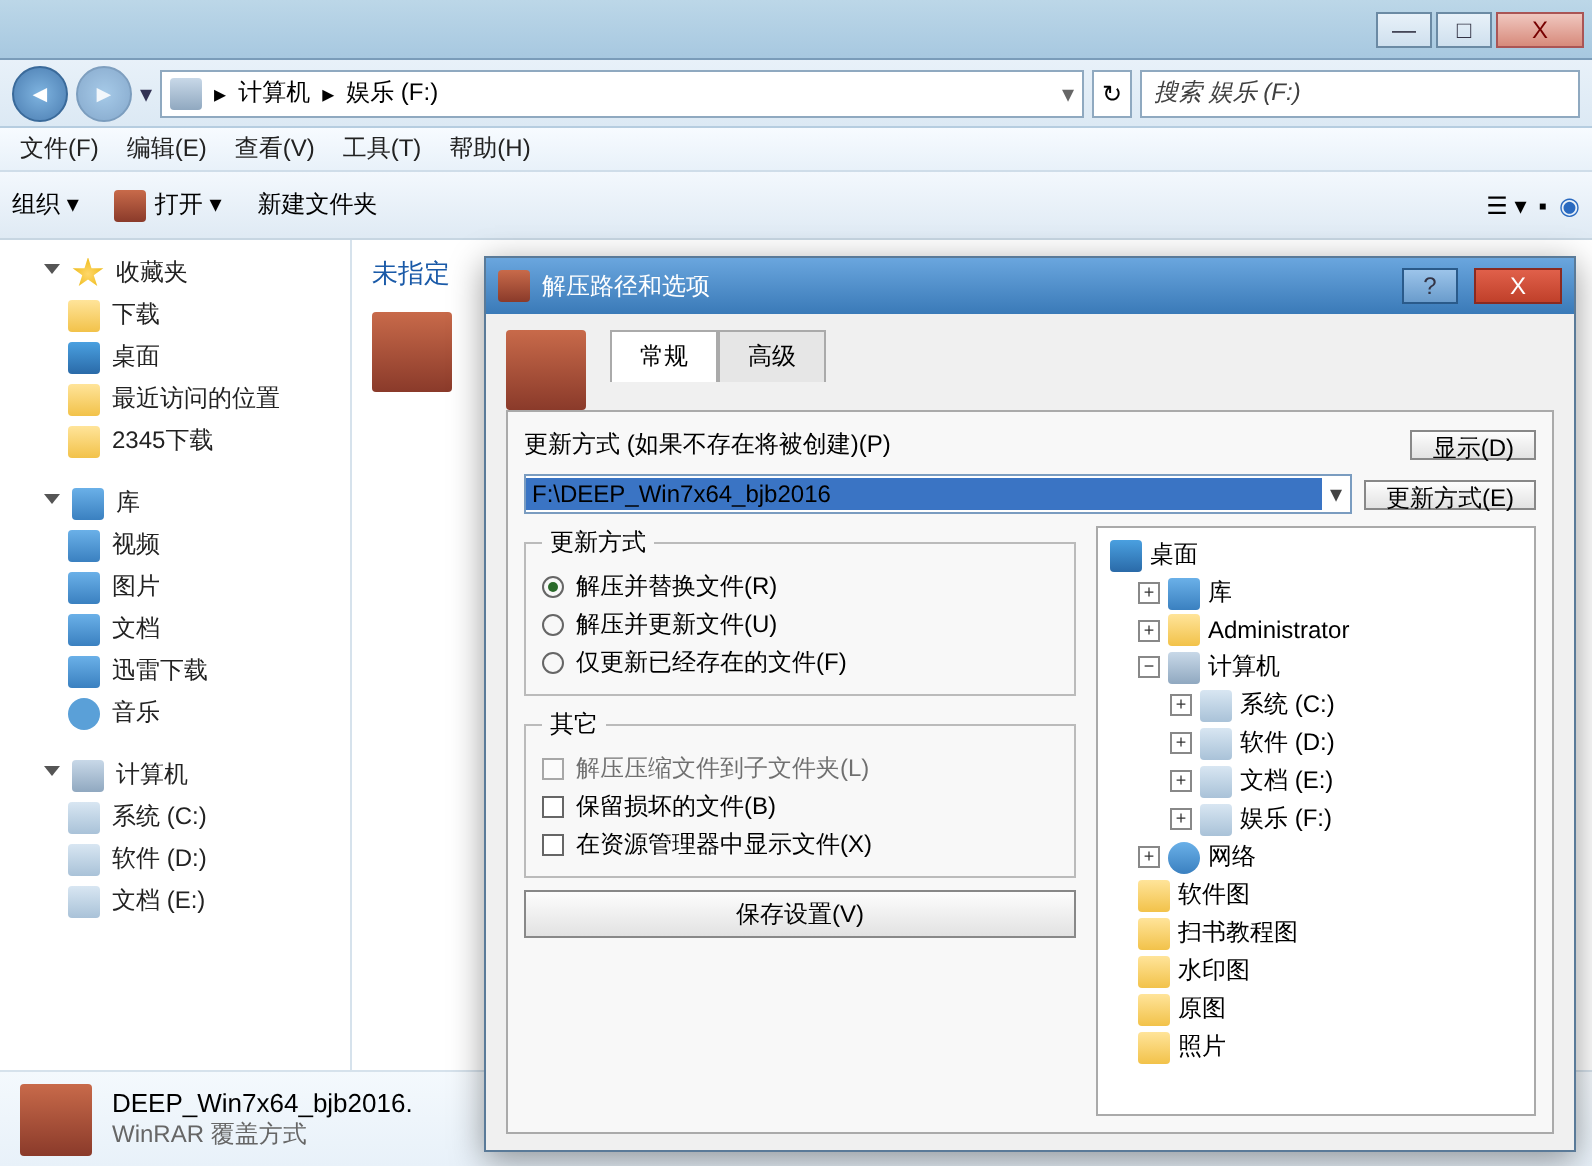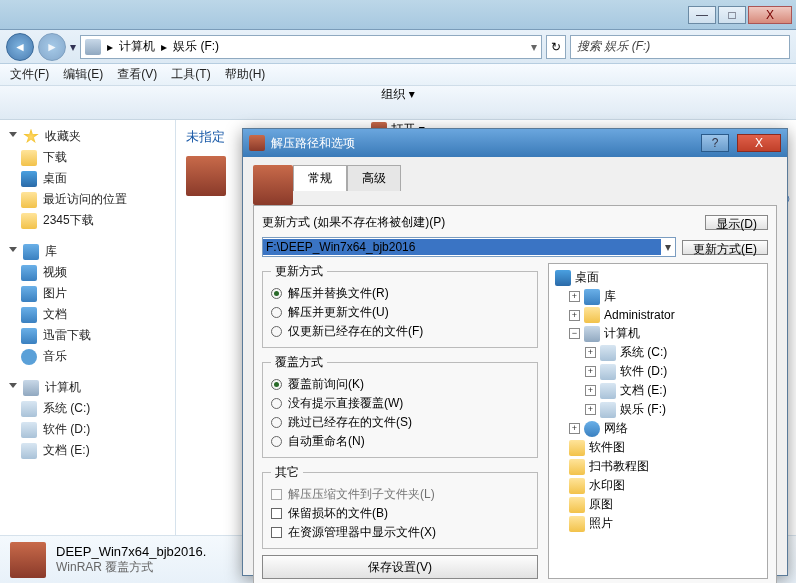--- a/index.html
+++ b/index.html
@@ -9,25 +9,25 @@
 .titlebar { height: 30px; background: linear-gradient(#bcd7e8,#a7c8e0); display:flex; justify-content:flex-end; align-items:center; padding-right:4px; border-bottom:1px solid #7a9cb9;}
 .winbtn { width:28px; height:18px; border:1px solid #6b8aa4; background:linear-gradient(#e8f1f9,#cfe0ee); margin-left:2px; display:flex; align-items:center; justify-content:center; color:#334; }
 .winbtn.close { width:44px; background:linear-gradient(#f0c7bf,#d78a7b); border-color:#a55; color:#700;}
 
 .addrbar { height:34px; background:linear-gradient(#e8f1f9,#dce9f4); display:flex; align-items:center; padding:0 6px; gap:4px; border-bottom:1px solid #b6cde0;}
 .navbtn { width:28px; height:28px; border-radius:50%; background:radial-gradient(#7fb4e0,#4a7cb0); display:flex; align-items:center; justify-content:center; color:#fff; border:1px solid #3a6a9a;}
 .addrbox { flex:1; height:24px; border:1px solid #8fa9c0; background:#fff; display:flex; align-items:center; padding:0 4px; gap:6px;}
 .searchbox { width:220px; height:24px; border:1px solid #8fa9c0; background:#fff; display:flex; align-items:center; padding:0 6px; color:#404040; font-style:italic;}
 .menubar { height:22px; background:linear-gradient(#f7fbff,#e8f1f9); display:flex; align-items:center; gap:14px; padding:0 10px; border-bottom:1px solid #cfdde9;}
 .menubar span{color:#222;}
-.toolbar { height:34px; background:linear-gradient(#f3f8fd,#dfeaf4); display:flex; align-items:center; padding:0 6px; gap:18px; border-bottom:1px solid #c7d6e2;flex-direction:column;}
+.toolbar { height:34px; background:linear-gradient(#f3f8fd,#dfeaf4); display:flex; align-items:center; padding:0 6px; gap:18px; border-bottom:1px solid #c7d6e2;}
 .toolbar .right{margin-left:auto; display:flex; gap:6px;}
 
 .body { display:flex; height:calc(583px - 30px - 34px - 22px - 34px); }
-.sidebar { width:176px; border-right:1px solid #d6e2ec; overflow:auto; padding:6px 3px; background:#fff;}
+.sidebar { width:176px; border-right:1px solid #d6e2ec; overflow:auto; padding:6px 16px; background:#fff;}
 .sidegroup { margin-bottom:10px;}
 .sideitem { display:flex; align-items:center; gap:6px; padding:2px 4px 2px 18px; color:#222;}
 .sideitem.header{padding-left:6px; font-weight:normal;}
 .tri{width:0;height:0;border-top:4px solid transparent;border-bottom:4px solid transparent;border-left:5px solid #555;}
 .tri.open{border-left:none;border-top:5px solid #555;border-right:4px solid transparent;border-left:4px solid transparent;}
 .icon{width:16px;height:16px;display:inline-block;}
 .ic-star{background:radial-gradient(#ffd76a,#e8b200);clip-path:polygon(50% 0,61% 35%,98% 35%,68% 57%,79% 91%,50% 70%,21% 91%,32% 57%,2% 35%,39% 35%);}
 .ic-folder{background:linear-gradient(#ffe49a,#f2c24a);border-radius:2px;}
 .ic-drive{background:linear-gradient(#d8e6f2,#a9c2d8);border-radius:2px;}
 .ic-desktop{background:linear-gradient(#4aa0e0,#2a6aa8);border-radius:2px;}
@@ -42,21 +42,21 @@
 
 .filebar{position:absolute; left:0; right:0; bottom:0; height:48px; border-top:1px solid #d6e2ec; display:flex; align-items:center; gap:10px; padding:0 10px; background:linear-gradient(#f4f9fd,#e8f1f9);}
 .filebar .big{width:36px;height:36px;}
 
 
 .dialog { position:absolute; left:242px; top:128px; width:546px; height:448px; background:#f0f0f0; border:1px solid #5a7a98; box-shadow:0 4px 16px rgba(0,0,0,0.4);}
 .dlg-title{height:28px;background:linear-gradient(#6aa6de,#3a7ab8);display:flex;align-items:center;padding:0 6px;color:#fff;gap:6px;}
 .dlg-title .winbtn{border-color:#2a5a8a;}
 .dlg-title .close{background:linear-gradient(#e0604a,#c0402a);border-color:#8a2a20;color:#fff;}
 .dlg-body{padding:8px 10px; display:flex; flex-direction:column; height:calc(100% - 28px);}
-.dlg-top{display:flex; gap:0; align-items:flex-start;}
+.dlg-top{display:flex; gap:12px; align-items:flex-start;}
 .dlg-icon{width:40px;height:40px;}
 .tabs{display:flex; gap:0;}
 .tab{padding:4px 14px;border:1px solid #aaa;border-bottom:none;background:#e6e6e6;}
 .tab.active{background:#fff;}
 .tabbody{border:1px solid #aaa;background:#f8f8f8; padding:8px 8px 8px 8px; flex:1; display:flex; flex-direction:column; gap:6px;}
 .pathrow{display:flex; align-items:center; gap:6px;}
 .pathlabel{flex:1;}
 .btn{height:15px; padding:0 10px; border:1px solid #888; background:linear-gradient(#fdfdfd,#e2e2e2);}
 .pathinput{height:20px;border:1px solid #7a9cc0;background:#fff;display:flex;align-items:center;}
 .pathinput .sel{flex:1;background:#3a74c4;color:#000000;padding:1px 3px;}
@@ -254,39 +254,20 @@
             <div class="radio">
                 <span class="rdot"></span>
                 <span>解压并更新文件(U)</span>
               </div>
             <div class="radio">
                 <span class="rdot"></span>
                 <span>仅更新已经存在的文件(F)</span>
               </div>
           </fieldset>
           <fieldset>
-            <legend>覆盖方式</legend>
-            <div class="radio">
-                <span class="rdot on"></span>
-                <span>覆盖前询问(K)</span>
-              </div>
-            <div class="radio">
-                <span class="rdot"></span>
-                <span>没有提示直接覆盖(W)</span>
-              </div>
-            <div class="radio">
-                <span class="rdot"></span>
-                <span>跳过已经存在的文件(S)</span>
-              </div>
-            <div class="radio">
-                <span class="rdot"></span>
-                <span>自动重命名(N)</span>
-              </div>
-          </fieldset>
-          <fieldset>
             <legend>其它</legend>
             <div class="check" style="opacity:.55">
                 <span class="cbox"></span>
                 <span>解压压缩文件到子文件夹(L)</span>
               </div>
             <div class="check">
                 <span class="cbox"></span>
                 <span>保留损坏的文件(B)</span>
               </div>
             <div class="check">

